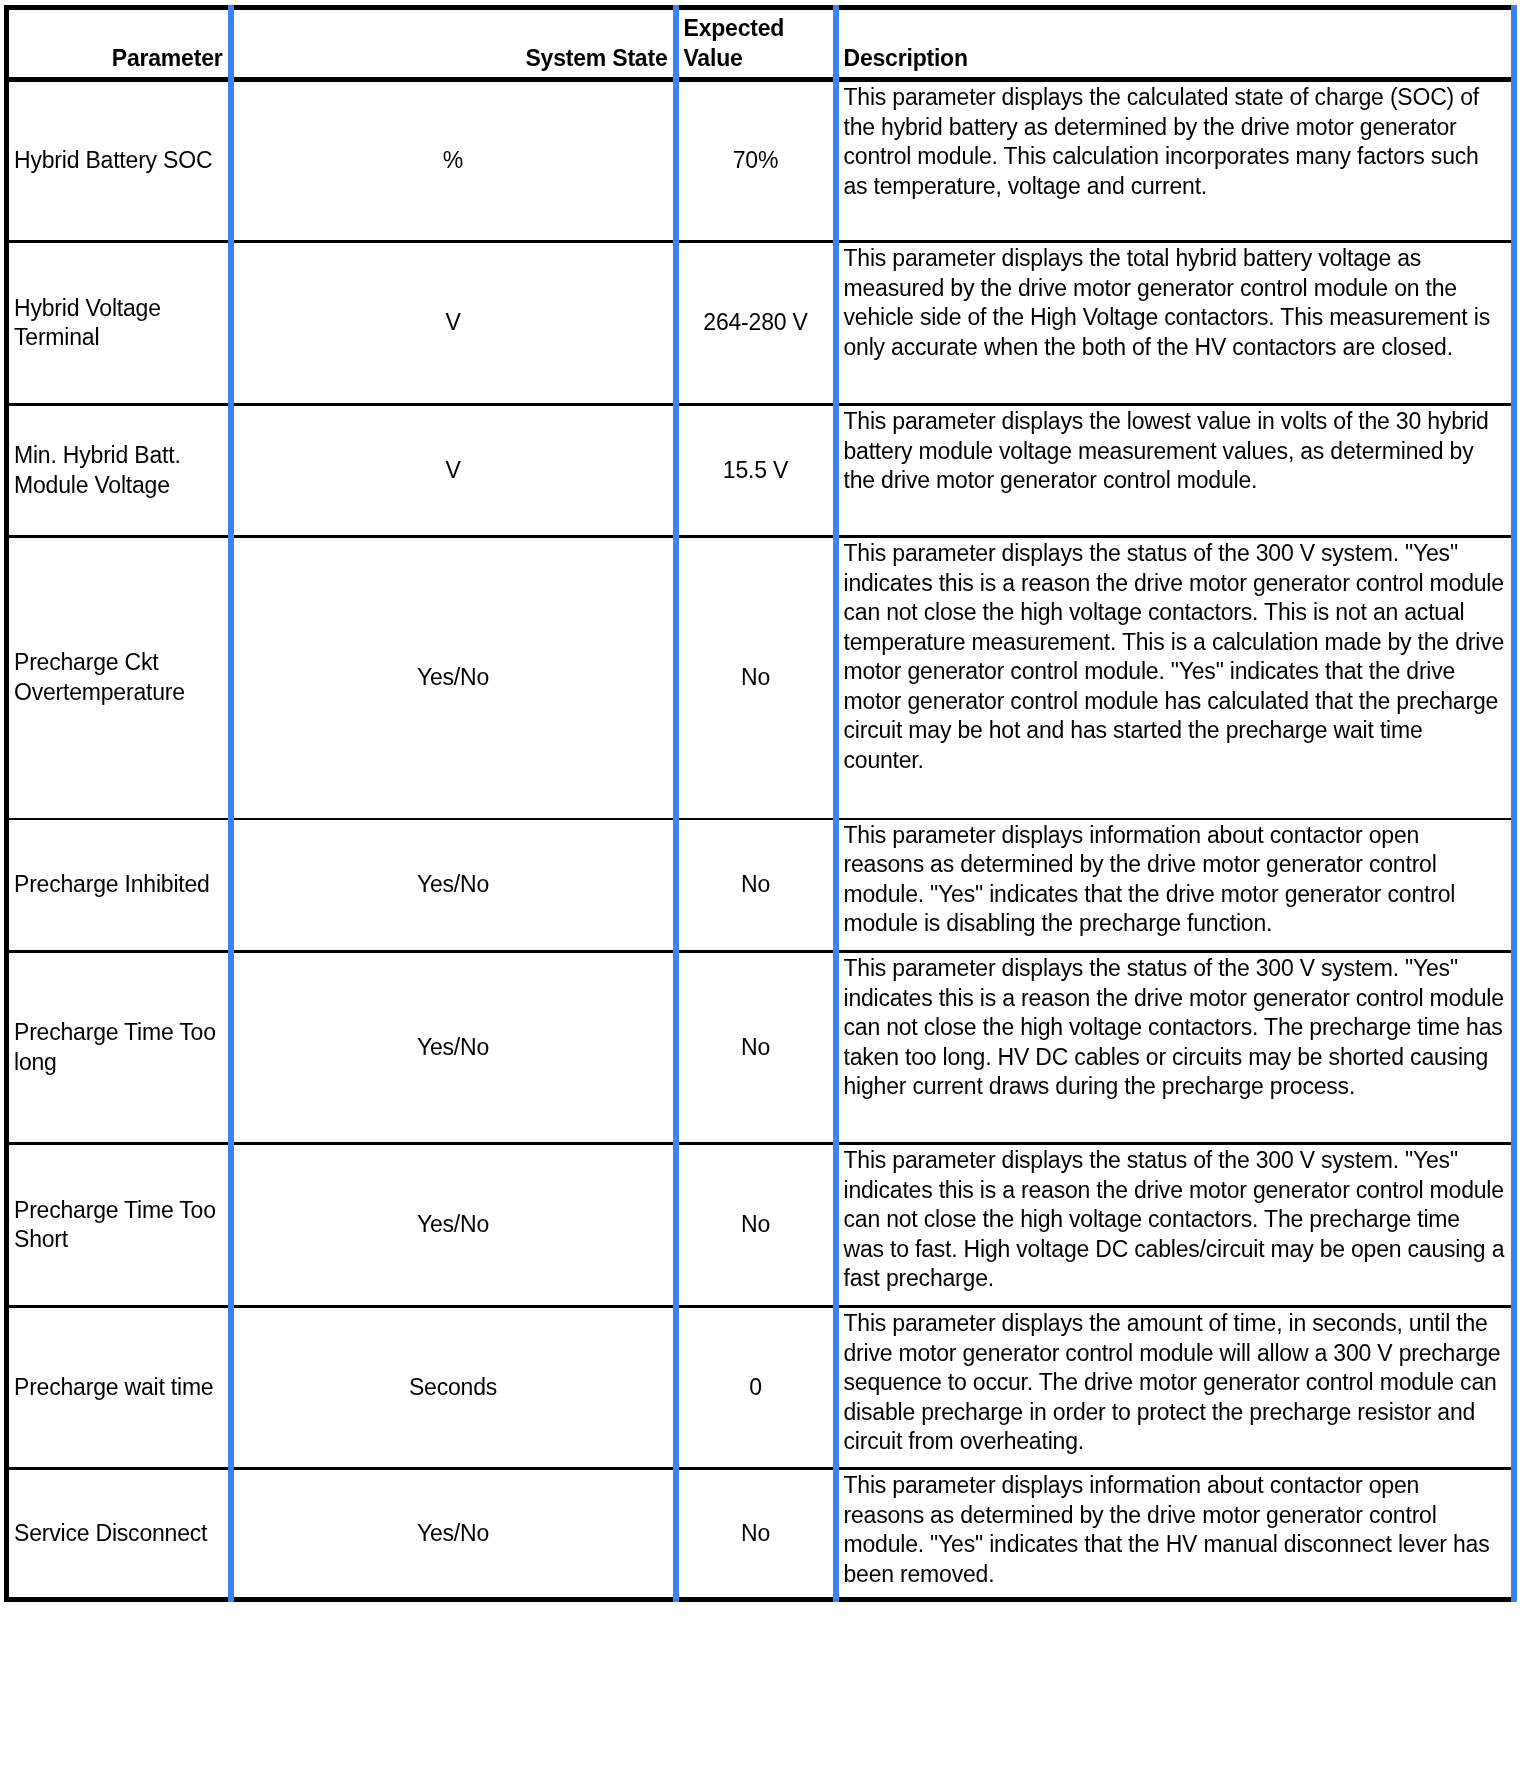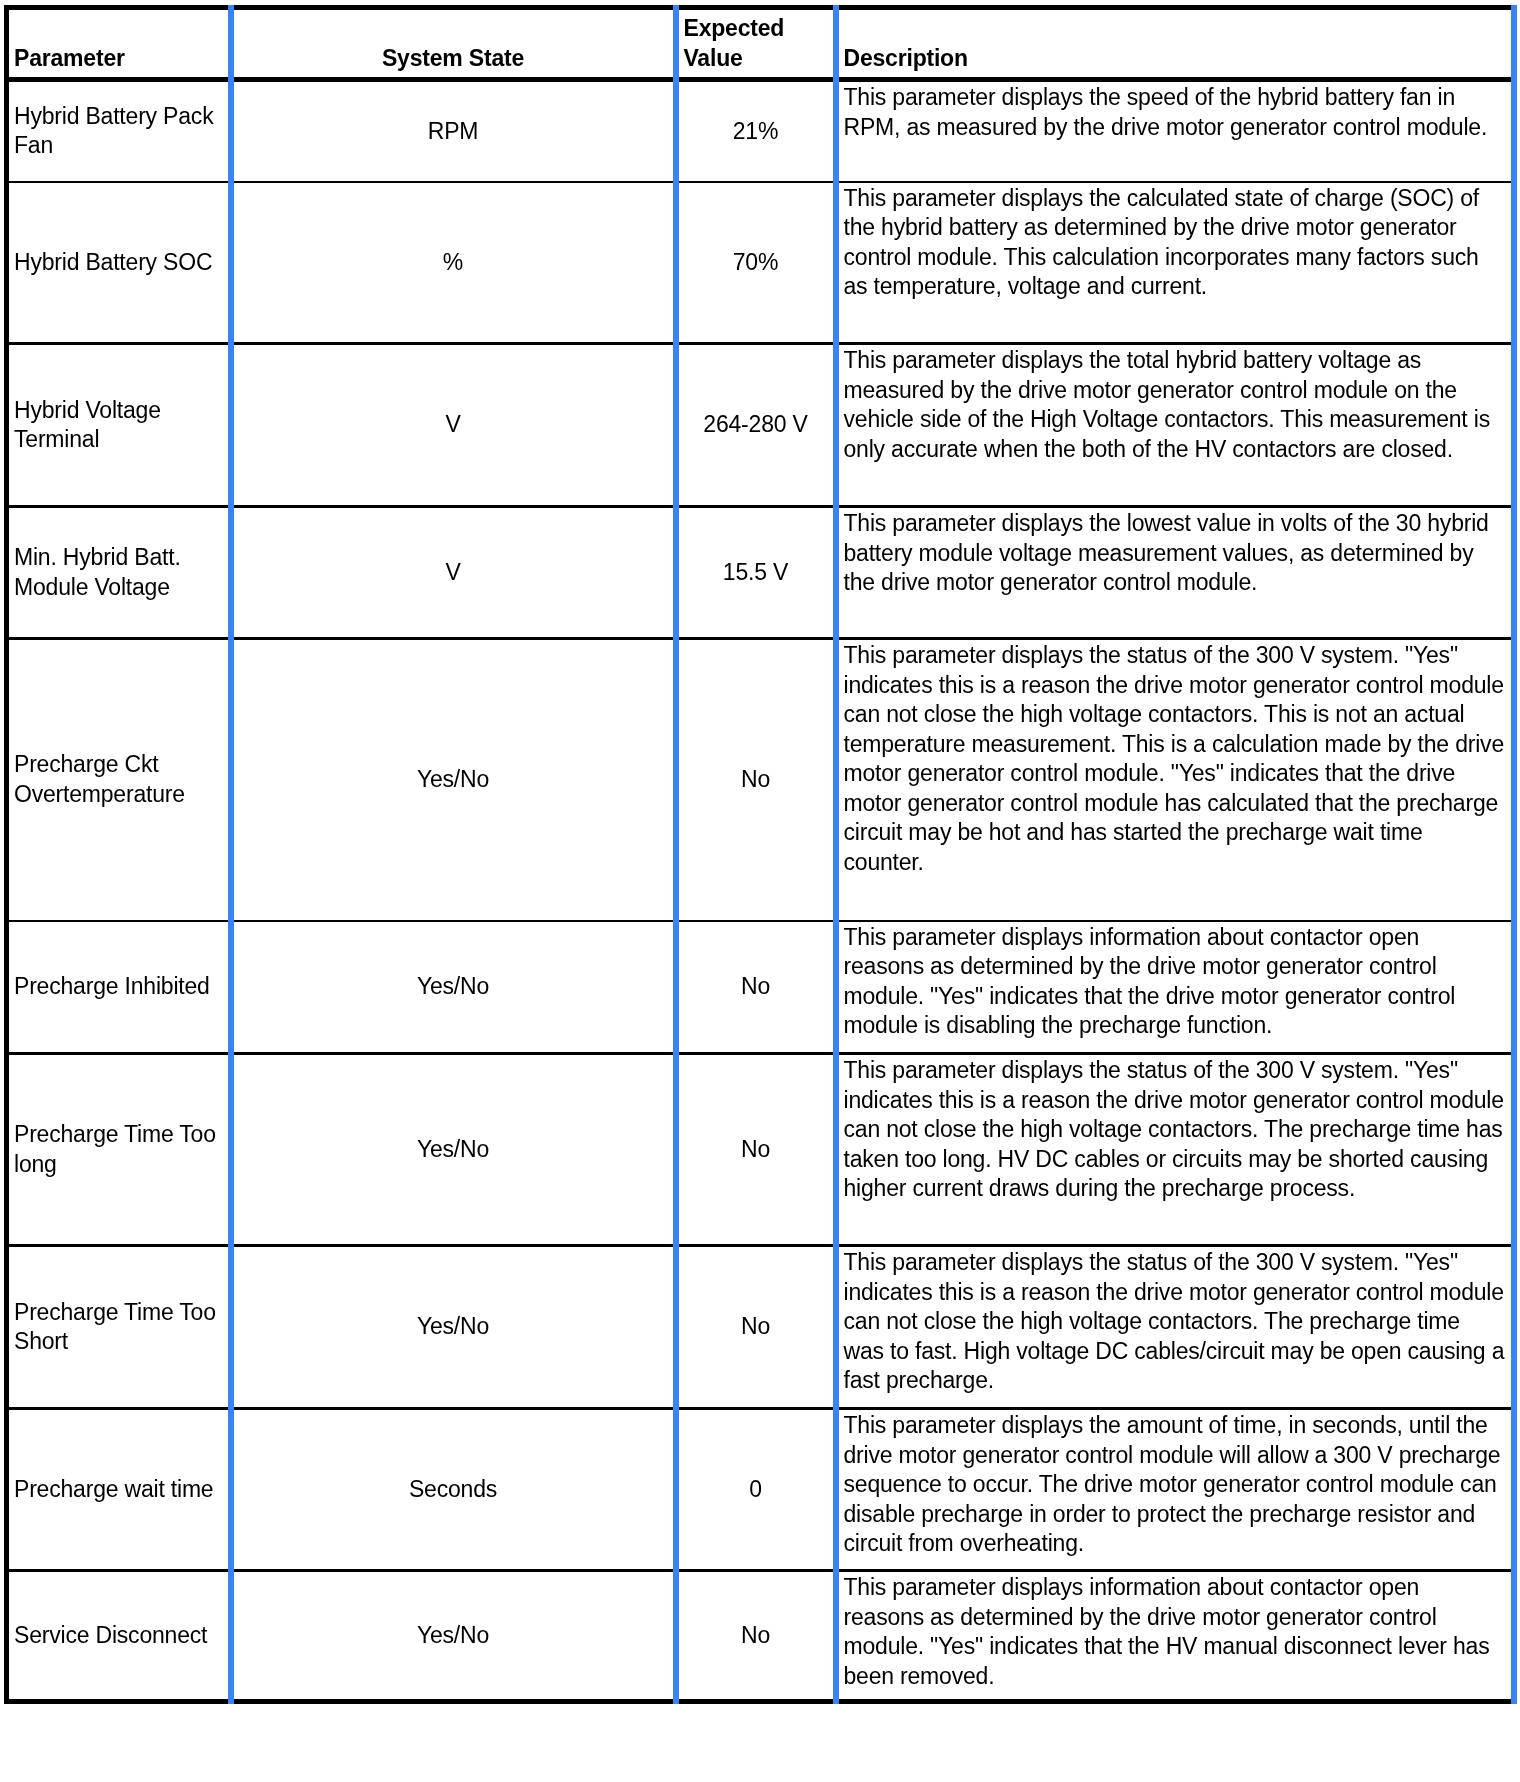--- a/index.html
+++ b/index.html
@@ -20,22 +20,22 @@
     line-height: 29.5px;
     letter-spacing: -0.2px;
   }
   #tbl td.desc, #tbl th.desc { border-left: 2px solid #000; }
   #tbl thead th {
     font-weight: bold;
     vertical-align: bottom;
     padding-bottom: 4px;
     border-bottom: 5px solid #000;
   }
-  #tbl thead th.c-param { text-align: left; }
-  #tbl thead th.c-state { text-align: center; }
+  #tbl thead th.c-param { text-align: right; }
+  #tbl thead th.c-state { text-align: right; }
   #tbl thead th.c-exp { text-align: left; }
   #tbl thead th.c-desc { text-align: left; }
   #tbl tbody td { vertical-align: middle; }
   #tbl tbody td.param { text-align: left; }
   #tbl tbody td.state { text-align: center; }
   #tbl tbody td.exp { text-align: center; }
   #tbl tbody td.desc { text-align: left; vertical-align: top; padding-top: 1px; }
   #tbl tbody tr { border-top: 3px solid #000; }
   #tbl tbody tr.thin { border-top: 2px solid #000; }
   #tbl tbody tr:first-child { border-top: none; }
@@ -52,26 +52,20 @@
   </colgroup>
   <thead>
     <tr style="height:72px">
       <th class="c-param">Parameter</th>
       <th class="c-state">System State</th>
       <th class="c-exp"><span>Expected</span><br><span>Value</span></th>
       <th class="c-desc desc">Description</th>
     </tr>
   </thead>
   <tbody>
-    <tr style="height:102px">
-      <td class="param">Hybrid Battery Pack Fan</td>
-      <td class="state">RPM</td>
-      <td class="exp">21%</td>
-      <td class="desc">This parameter displays the speed of the hybrid battery fan in RPM, as measured by the drive motor generator control module.</td>
-    </tr>
     <tr class="thin" style="height:162px">
       <td class="param">Hybrid Battery SOC</td>
       <td class="state">%</td>
       <td class="exp">70%</td>
       <td class="desc">This parameter displays the calculated state of charge (SOC) of the hybrid battery as determined by the drive motor generator control module. This calculation incorporates many factors such as temperature, voltage and current.</td>
     </tr>
     <tr style="height:163px">
       <td class="param">Hybrid Voltage Terminal</td>
       <td class="state">V</td>
       <td class="exp">264-280 V</td>

